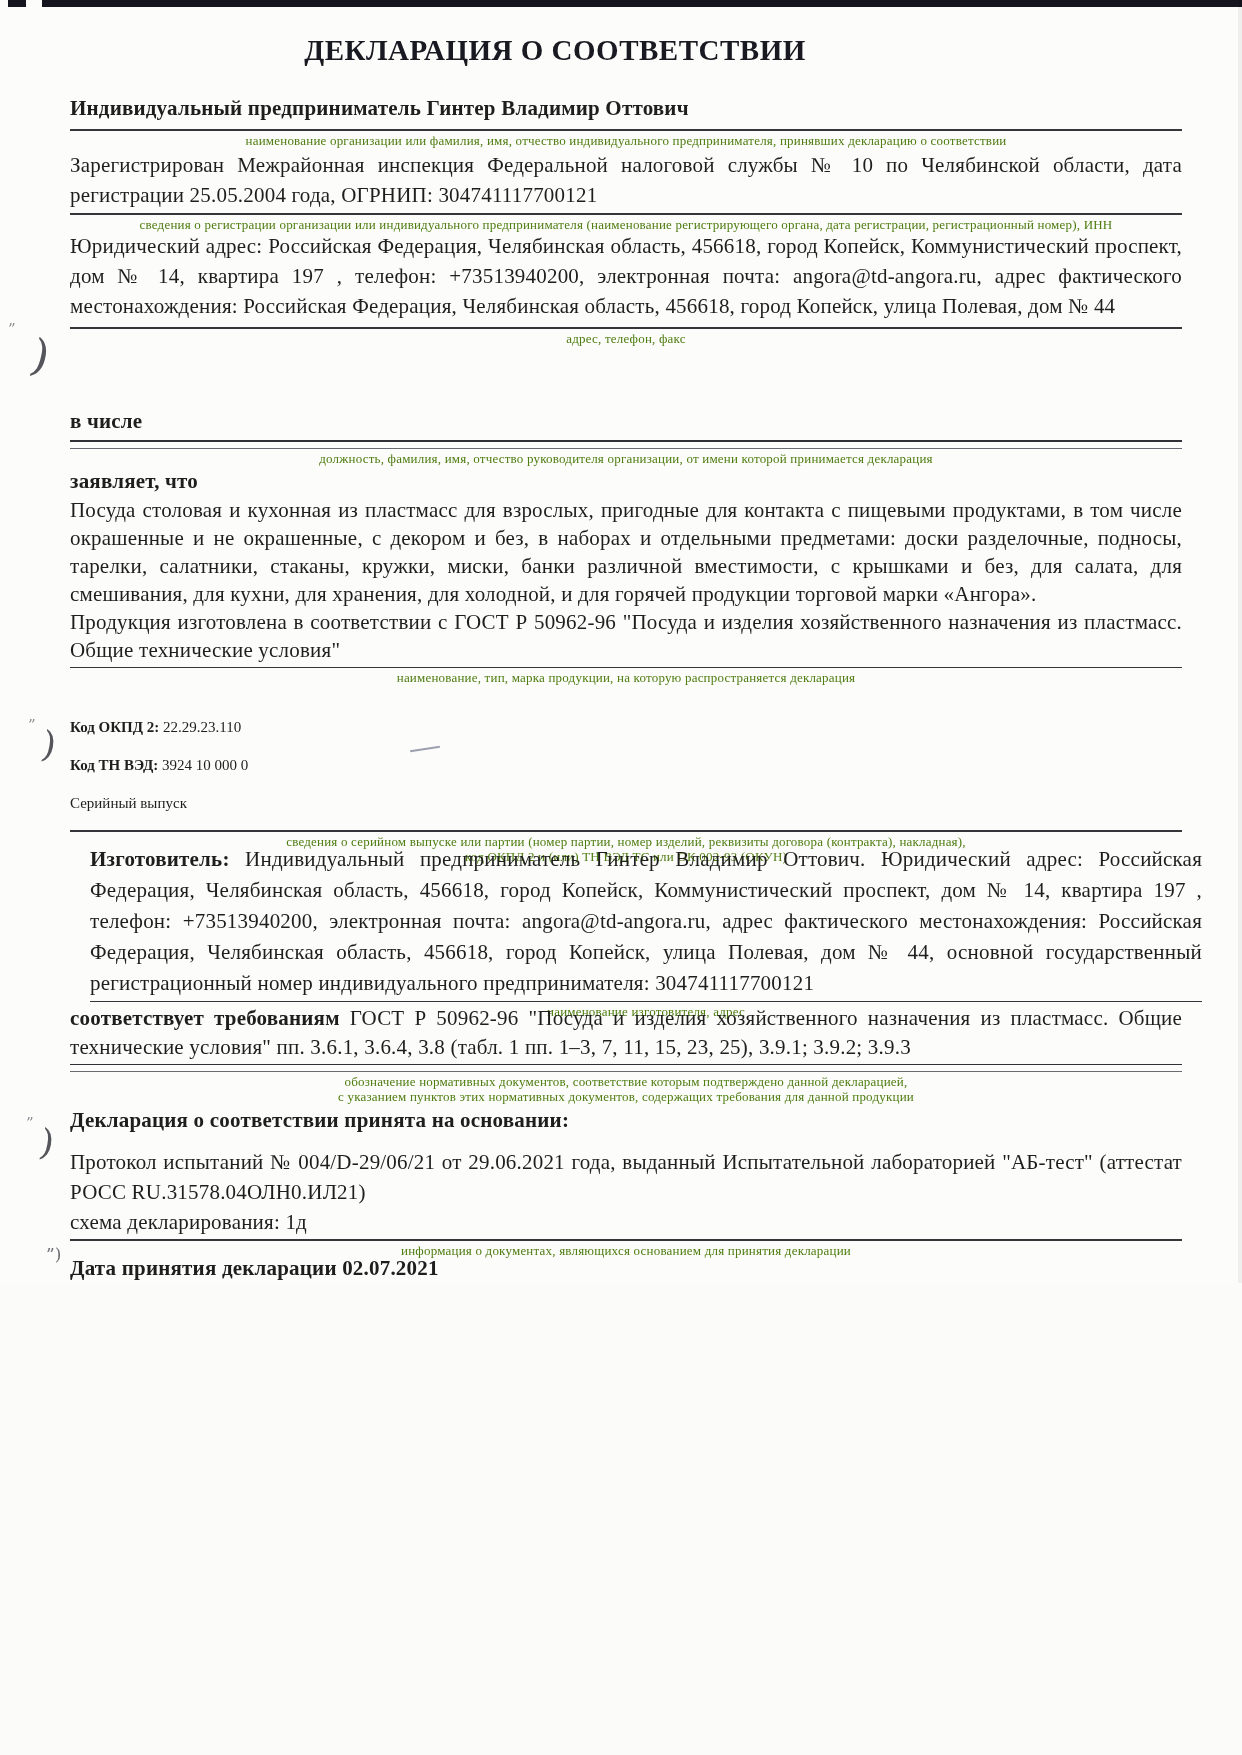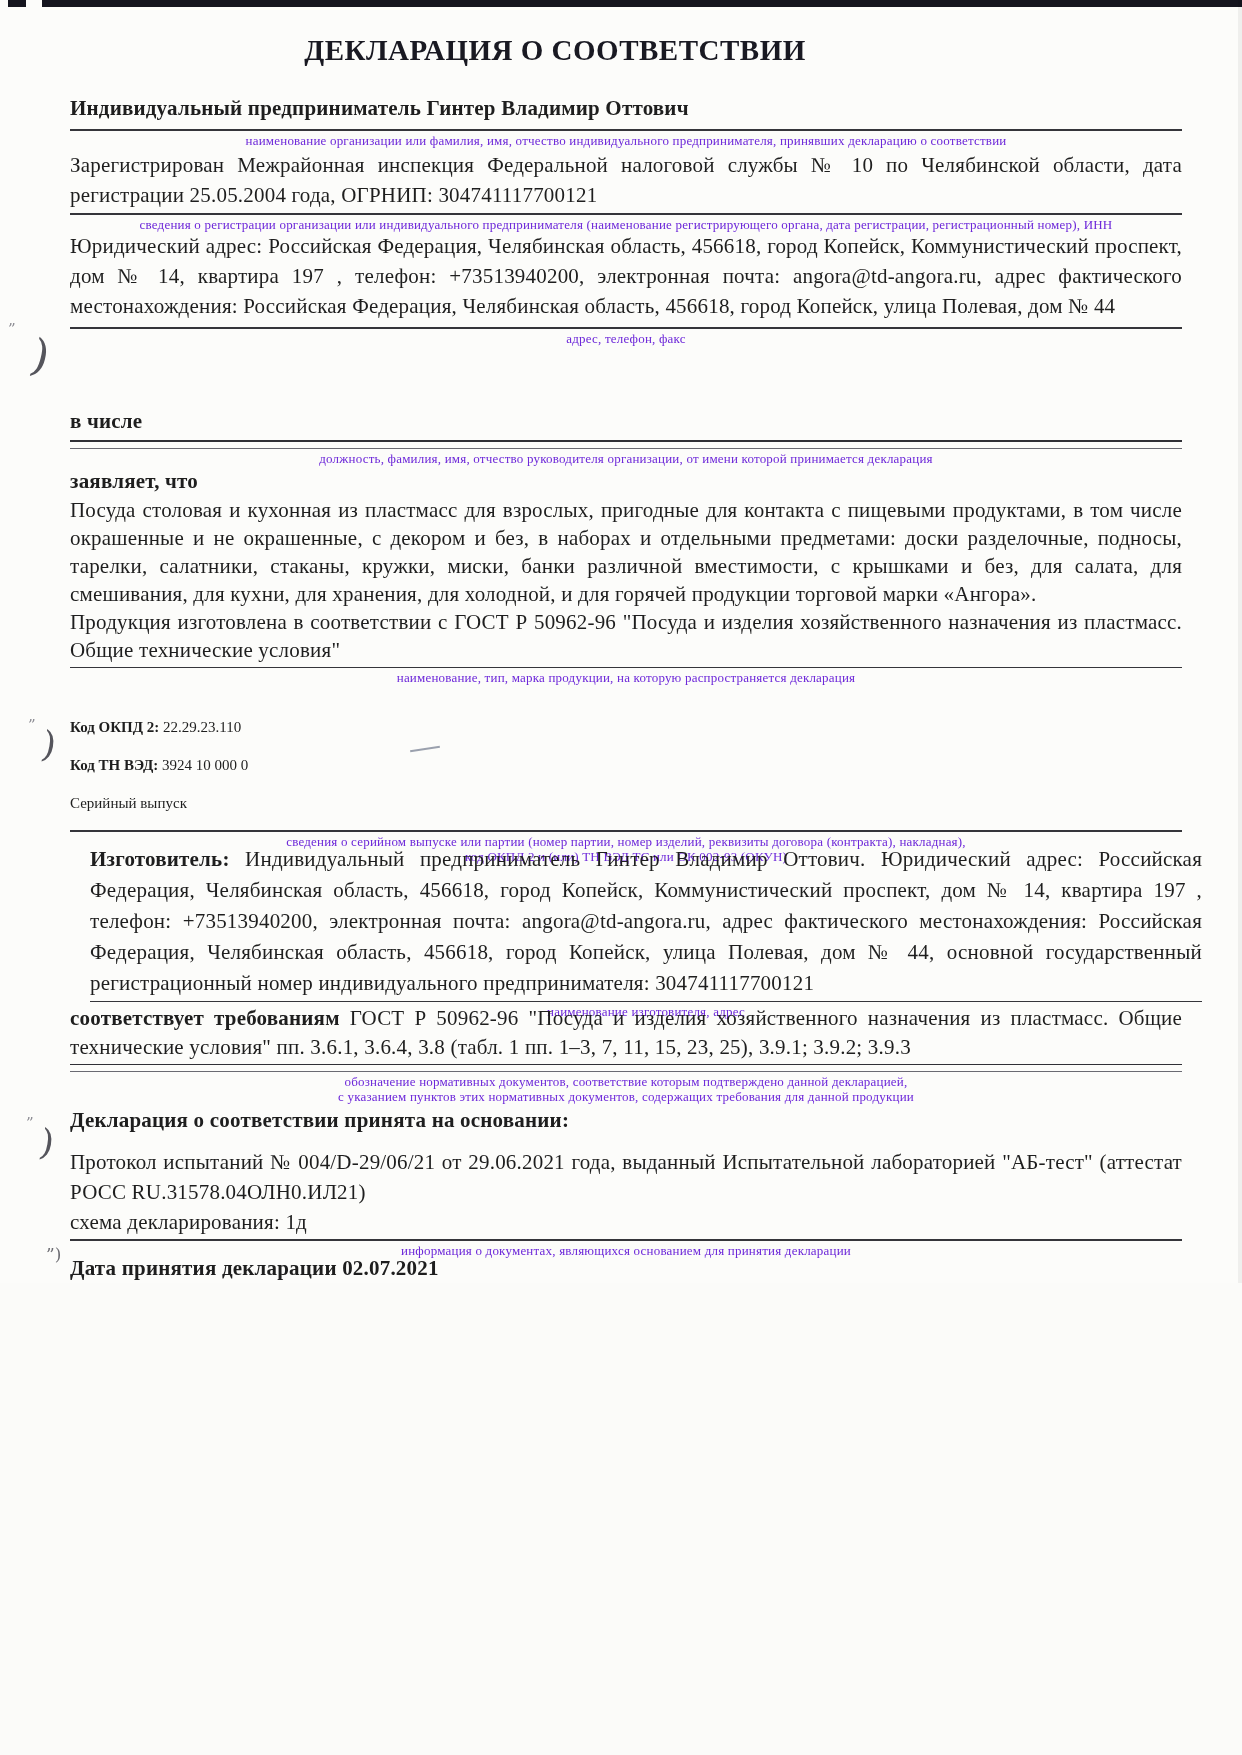--- a/index.html
+++ b/index.html
@@ -21,21 +21,21 @@
     top:34px;left:0;width:1110px;text-align:center;
     font-size:29px;font-weight:bold;letter-spacing:0.5px;color:#191922;
   }
   .body-t{font-size:21px;line-height:30px;letter-spacing:0.2px;}
   .just{text-align:justify;}
   .b{font-weight:bold;}
   .rule{border:0;border-top:2px solid #35353a;margin:0;}
   .rule.thin{border-top-width:1.4px;}
   .dbl{height:6px;border-top:2.6px solid #303036;border-bottom:1.3px solid #6a6a72;}
   .cap{
-    font-size:13px;line-height:15px;color:#6d28d9;text-align:center;
+    font-size:13px;line-height:15px;color:#4d7c0f;text-align:center;
     letter-spacing:0.2px;
   }
   .mt2{margin-top:2px}.mt3{margin-top:3px}.mt4{margin-top:4px}.mt6{margin-top:6px}
   .mt8{margin-top:12px}
 
   .codes-line{font-size:15px;line-height:30px;}
   .codes-gap{margin-top:8px;}
 
   
   .sig-area{top:1330px;height:330px;}

